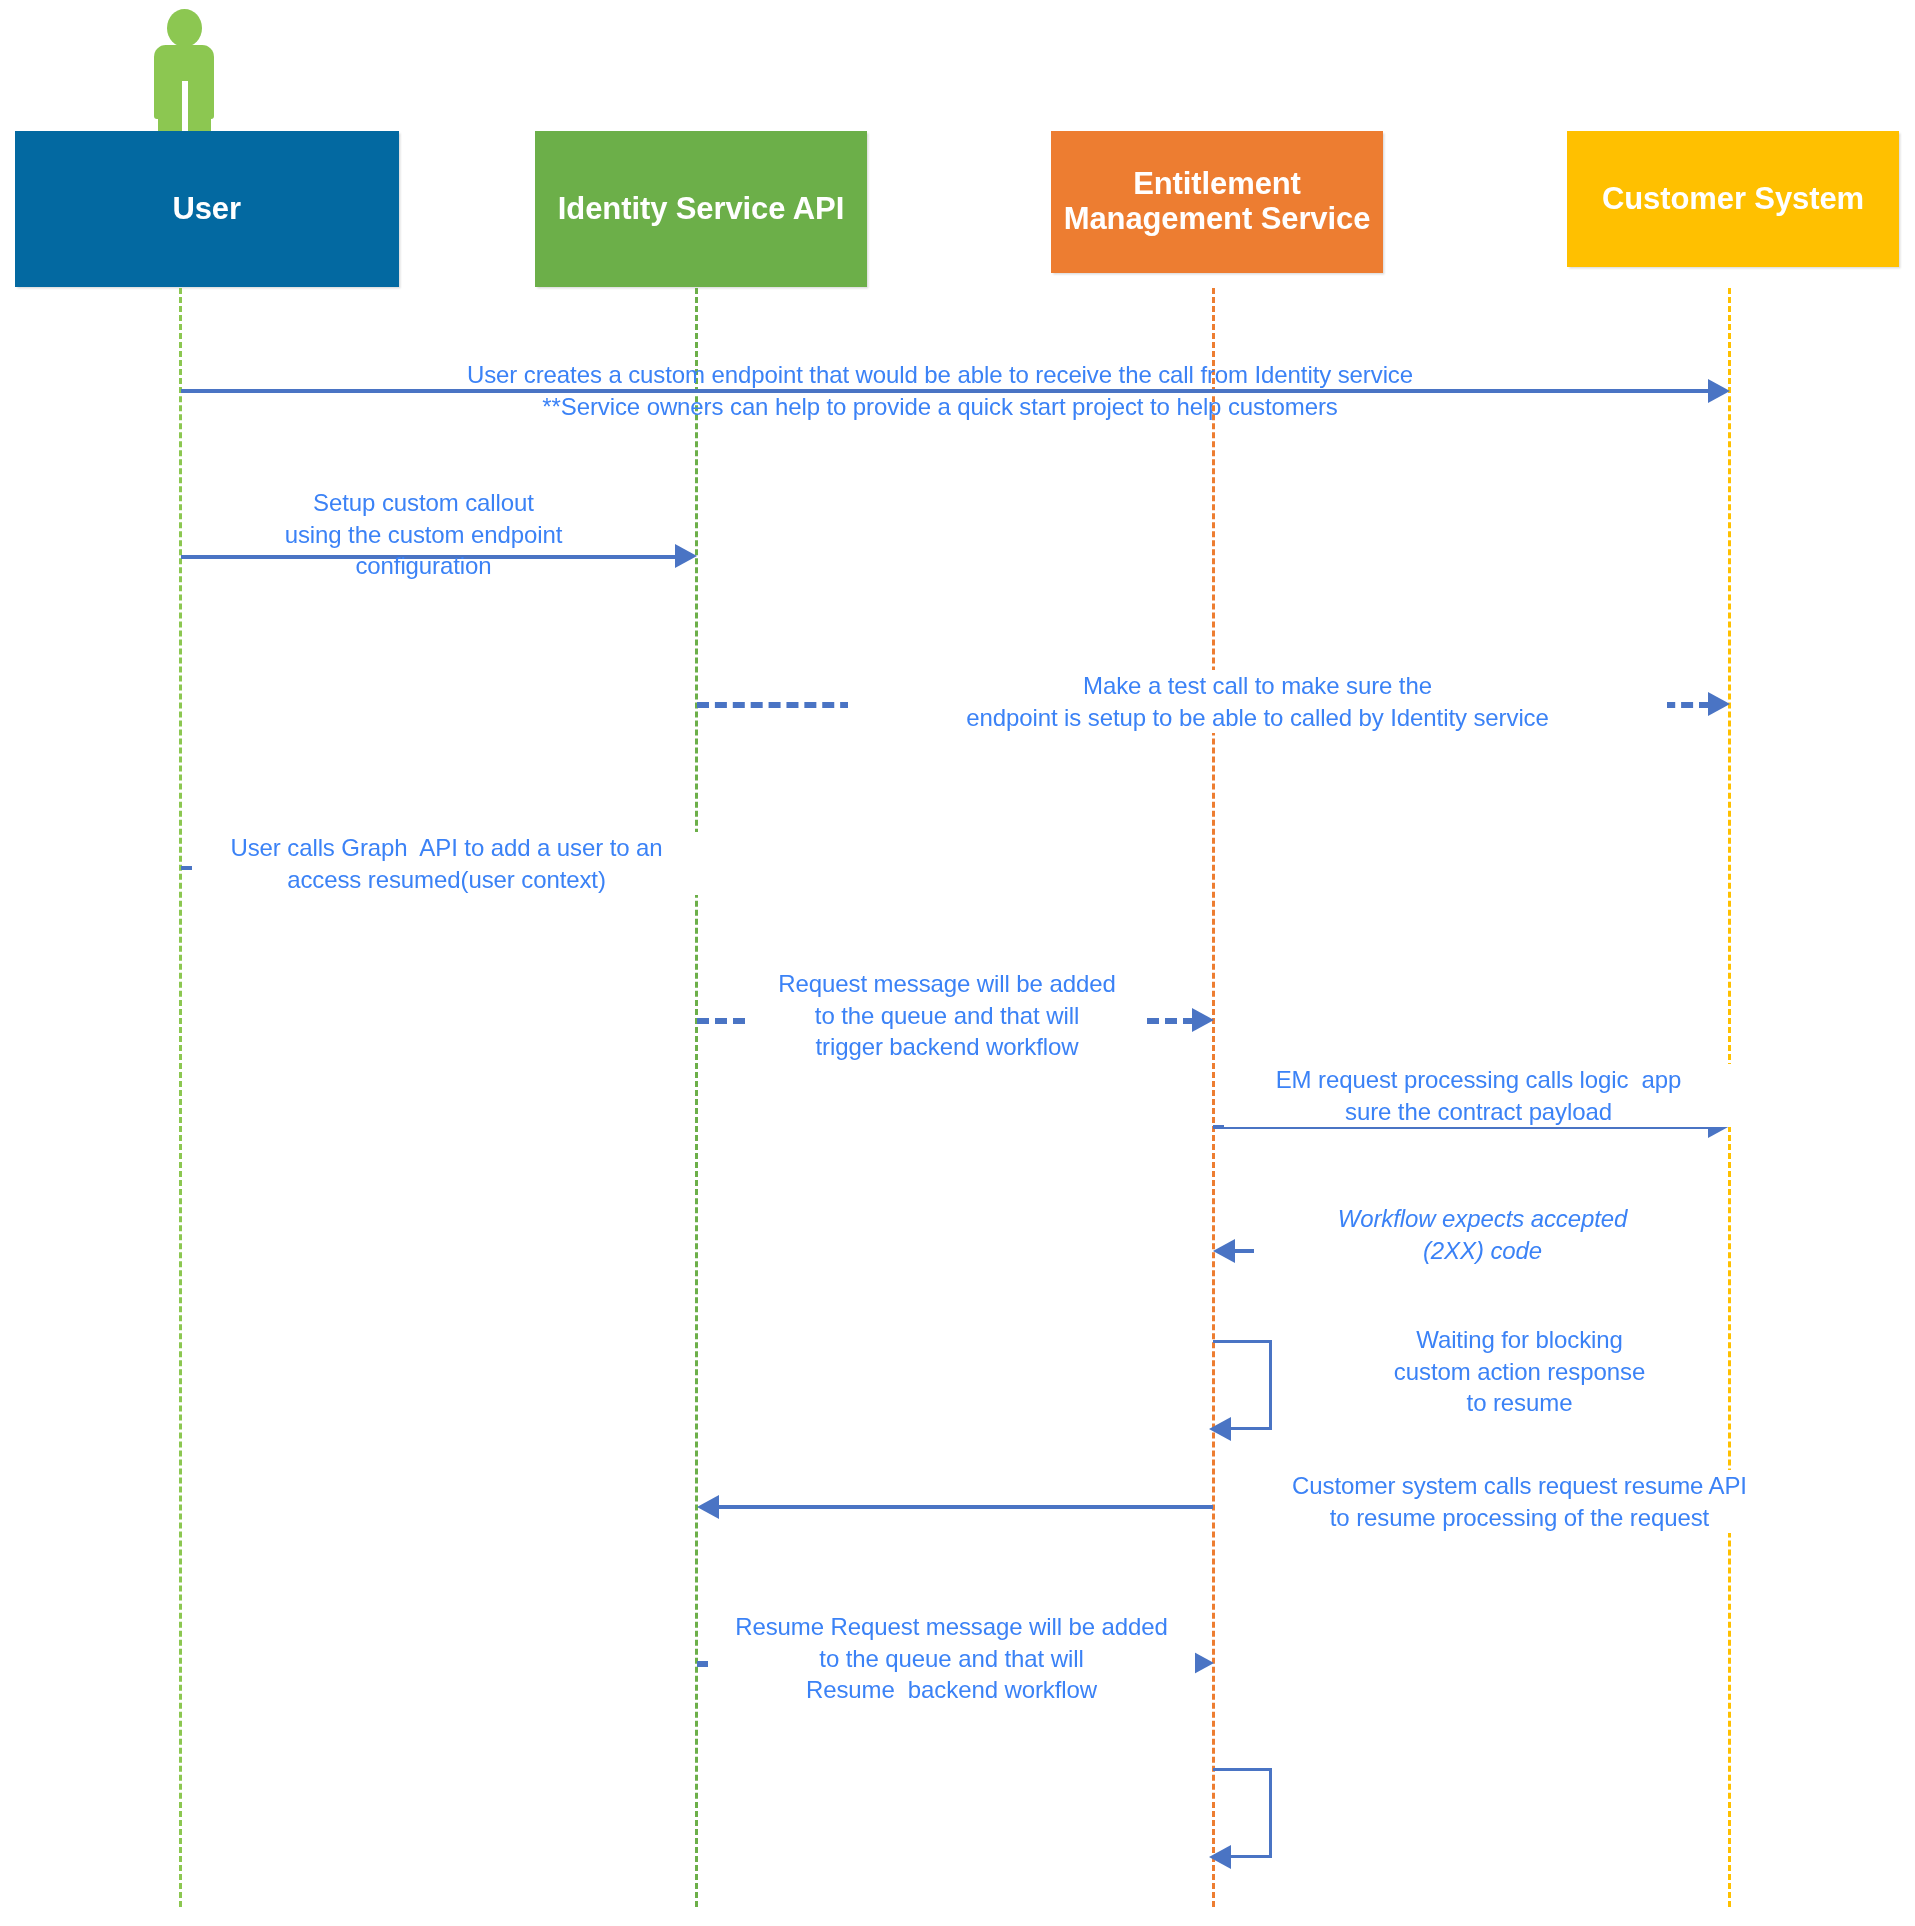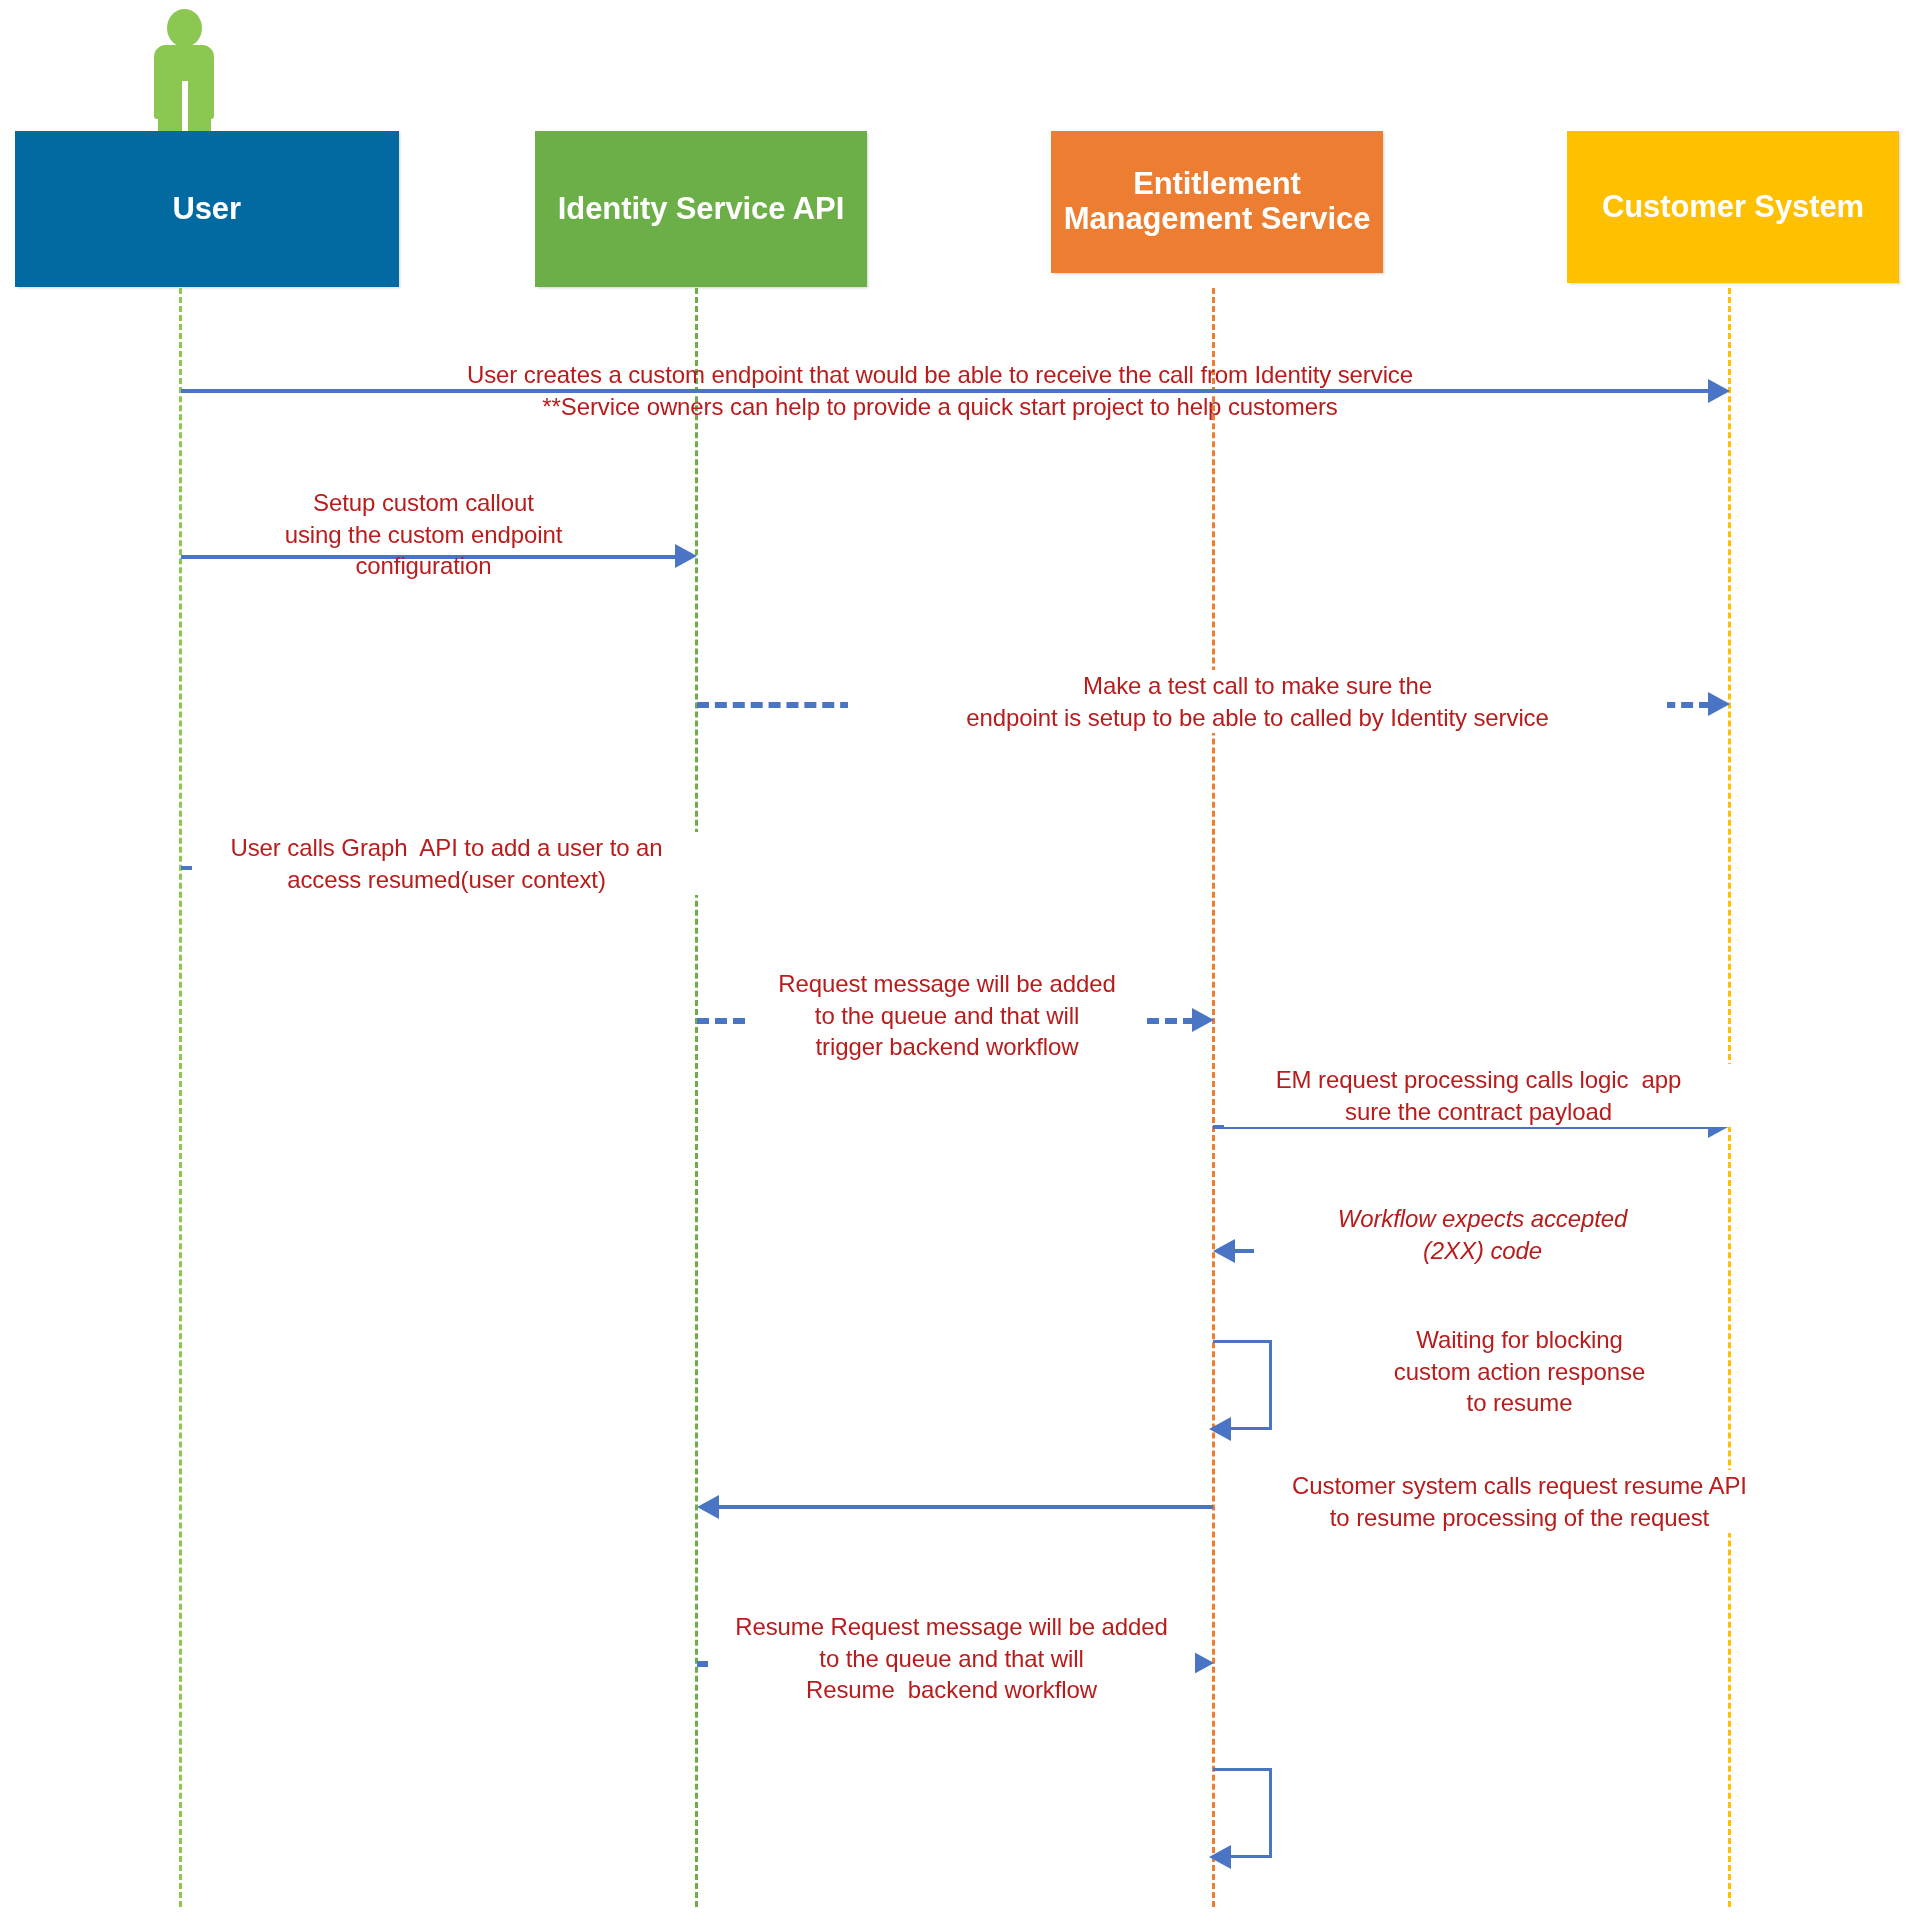--- a/index.html
+++ b/index.html
@@ -38,21 +38,21 @@
     box-sizing:border-box;
   }
   .lifeline-line{
     position:absolute;
     width:3.7px;
     border-left-width:3.7px;
     border-left-style:dashed;
   }
   .msg-label{
     position:absolute;
-    color:#b91c1c;
+    color:#3b82f6;
     font-size:24px;
     line-height:1.32;
     text-align:center;
     white-space:pre-wrap;
     letter-spacing:-0.1px;
   }
   .msg-label.align-right{text-align:center;}
 
   .arrow-line{
     position:absolute;
@@ -100,21 +100,21 @@
     <span>Identity Service
 API</span>
   </div>
 
   <div class="lifeline-box" style="left:1051px;top:131px;width:332px;height:142px;background:#ED7D31;">
     <span>Entitlement
 Management
 Service</span>
   </div>
 
-  <div class="lifeline-box" style="left:1567px;top:131px;width:332px;height:152px;background:#FFC000;">
+  <div class="lifeline-box" style="left:1567px;top:131px;width:332px;height:136px;background:#FFC000;">
     <span>Customer System</span>
   </div>
 
   <div class="lifeline-line" style="left:179px;top:288px;height:1619px;border-left-color:#8CC751;"></div>
   <div class="lifeline-line" style="left:695px;top:288px;height:1619px;border-left-color:#6CAF49;"></div>
   <div class="lifeline-line" style="left:1212px;top:288px;height:1619px;border-left-color:#ED7D31;"></div>
   <div class="lifeline-line" style="left:1728px;top:288px;height:1619px;border-left-color:#FFC000;"></div>
 
   <div class="arrow-line" style="left:181px;top:389px;width:1530px;"></div>
   <div class="arrow-head right" style="left:1708px;top:379px;"></div>

